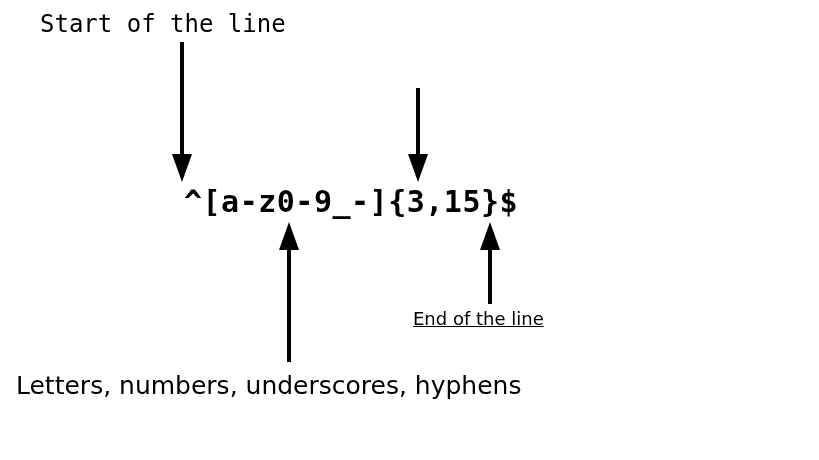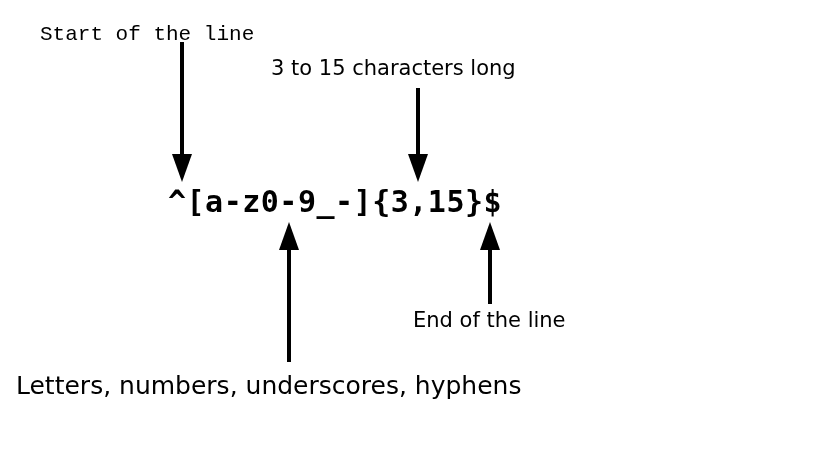--- a/index.html
+++ b/index.html
@@ -40,43 +40,42 @@
   .arrow-svg {
     position: absolute;
     overflow: visible;
   }
 </style>
 </head>
 <body>
 
 <div id="canvas">
 
-  <div class="label label-mono" style="left:40px; top:24px; font-size:21px;font-family:Liberation Mono, monospace;">Start of the line</div>
+  <div class="label label-mono" style="left:40px; top:12px; font-size:24px;">Start of the line</div>
 
   <svg class="arrow-svg" style="left:168px; top:42px;" width="32" height="140" viewBox="0 0 32 140">
     <line x1="14" y1="0" x2="14" y2="122" stroke="#000000" stroke-width="4"></line>
     <polygon points="14,140 4,112 24,112" fill="#000000"></polygon>
   </svg>
 
-  <div class="label label-sans" style="left:271px; top:58px; font-size:21px;">3 to 15 characters long</div>
 
   <svg class="arrow-svg" style="left:404px; top:88px;" width="32" height="94" viewBox="0 0 32 94">
     <line x1="14" y1="0" x2="14" y2="76" stroke="#000000" stroke-width="4"></line>
     <polygon points="14,94 4,66 24,66" fill="#000000"></polygon>
   </svg>
 
-  <div class="regex" style="left:168px; top:184px;text-align:right;">^[a-z0-9_-]{3,15}$</div>
+  <div class="regex" style="left:184px; top:184px;text-align:right;">^[a-z0-9_-]{3,15}$</div>
 
   <svg class="arrow-svg" style="left:275px; top:222px;" width="32" height="140" viewBox="0 0 32 140">
     <line x1="14" y1="140" x2="14" y2="18" stroke="#000000" stroke-width="4"></line>
     <polygon points="14,0 4,28 24,28" fill="#000000"></polygon>
   </svg>
 
   <svg class="arrow-svg" style="left:476px; top:222px;" width="32" height="82" viewBox="0 0 32 82">
     <line x1="14" y1="82" x2="14" y2="18" stroke="#000000" stroke-width="4"></line>
     <polygon points="14,0 4,28 24,28" fill="#000000"></polygon>
   </svg>
 
-  <div class="label label-sans" style="left:413px; top:310px; font-size:21px;">End of the line</div>
+  <div class="label label-sans" style="left:413px; top:310px; font-size:18px;text-decoration:underline;">End of the line</div>
 
   <div class="label label-sans" style="left:16px; top:373px; font-size:25px;">Letters, numbers, underscores, hyphens</div>
 
 </div>
 
 </body></html>

